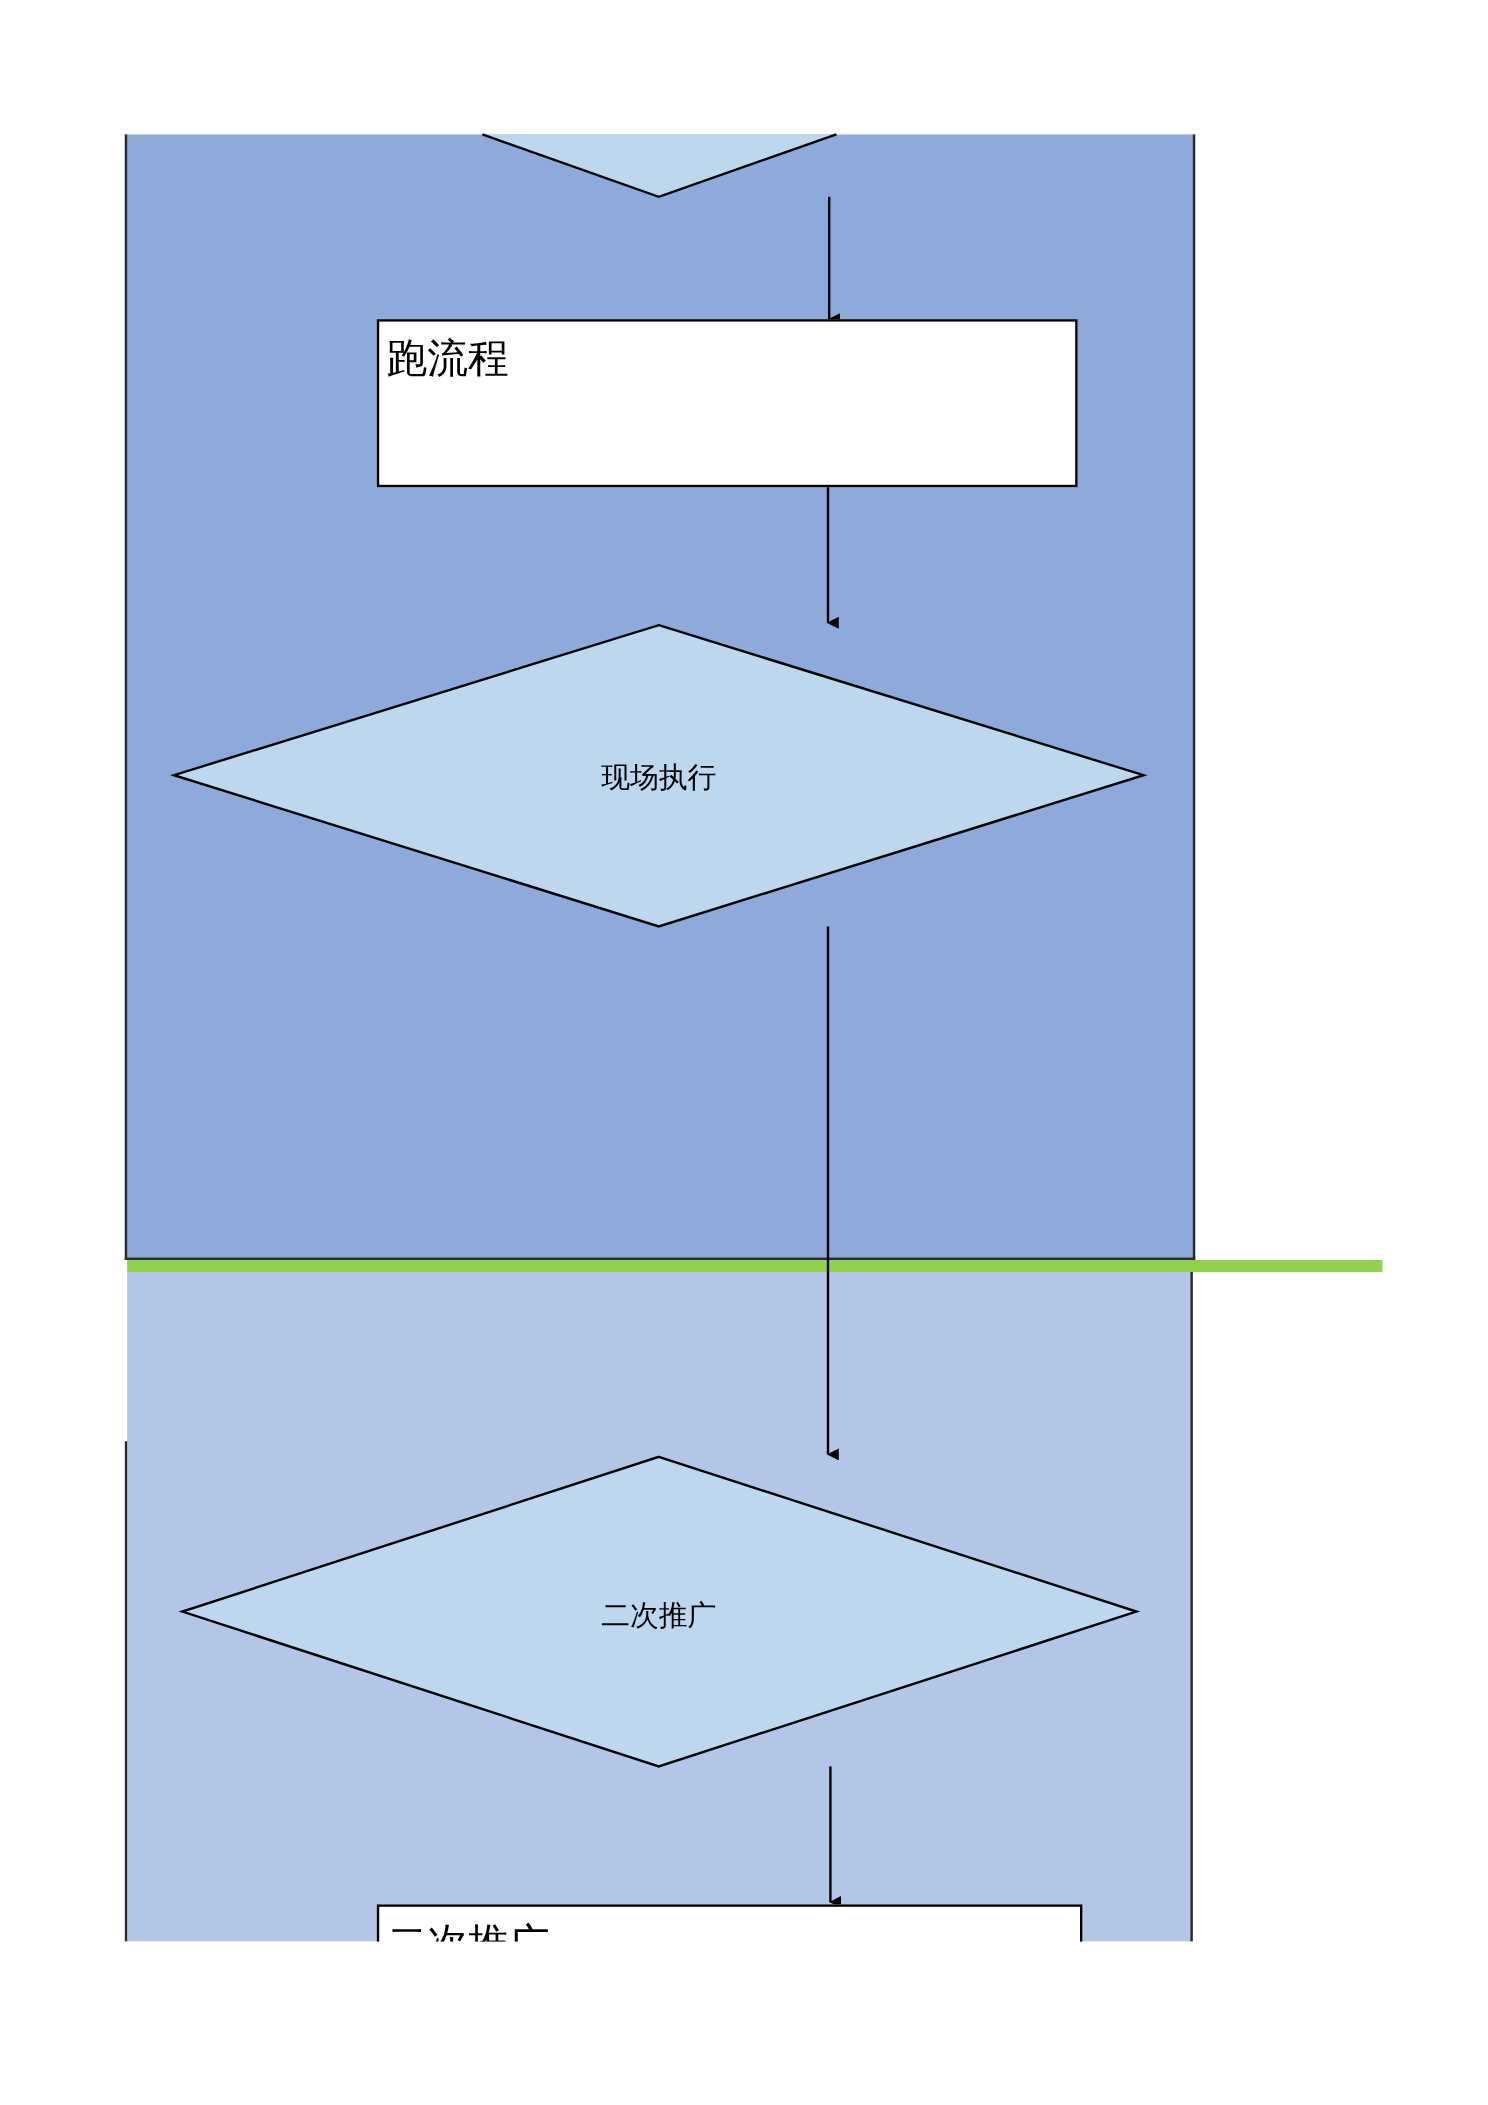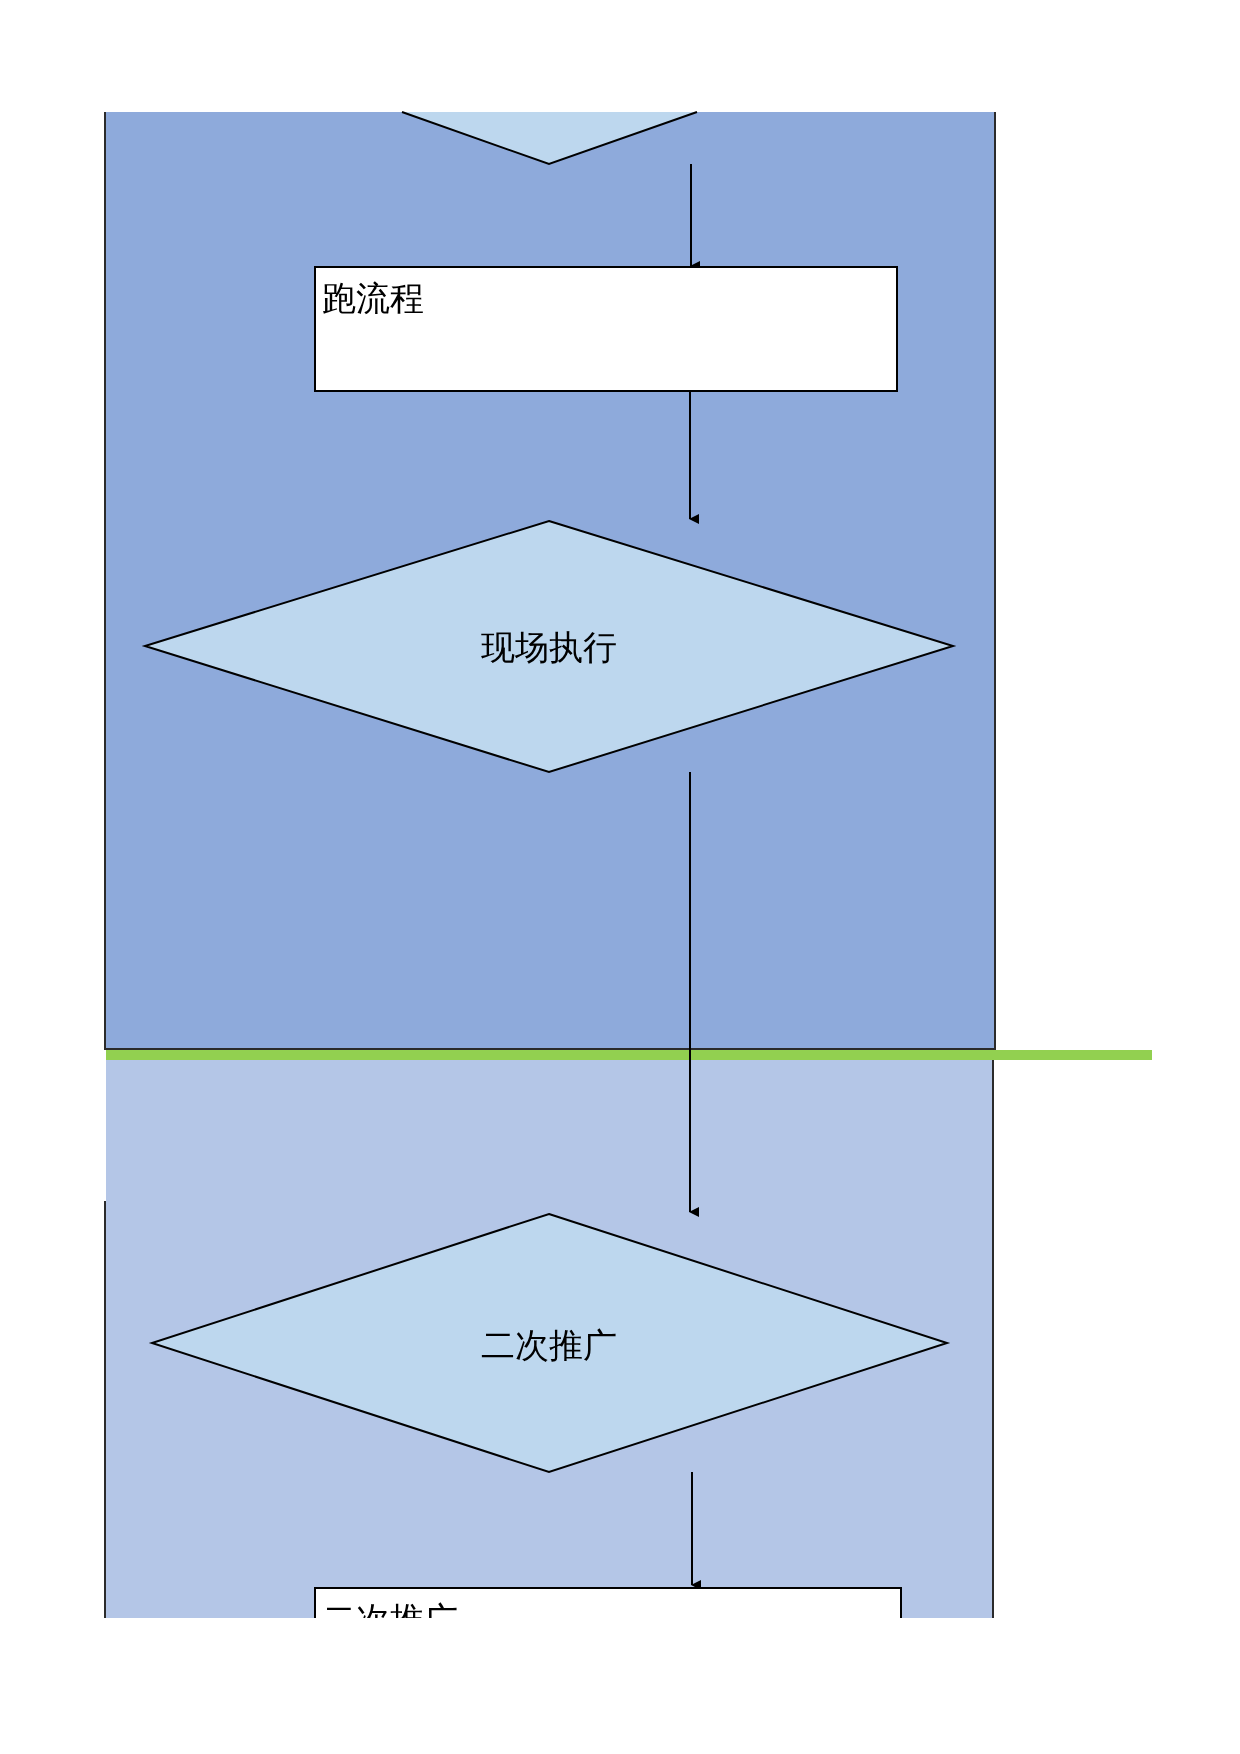--- a/index.html
+++ b/index.html
@@ -8,21 +8,21 @@
   .abs { position: absolute; }
   .panel-top { left: 104px; top: 112px; width: 888px; height: 936px;
                border-left: 2px solid #2b2b2b; border-right: 2px solid #2b2b2b; border-bottom: 2px solid #2b2b2b; }
   .panel-bottom { left: 106px; top: 1050px; width: 886px; height: 568px;
                   border-right: 2px solid #2b2b2b; }
   .panel-bottom-border { left: 104px; top: 1201px; width: 2px; height: 417px; background: #2b2b2b; }
   .green-line { left: 106px; top: 1050px; width: 1046px; height: 10px; }
   .box { background: #ffffff; border: 2px solid #000; box-sizing: border-box; }
   .box-text { position: absolute; left: 6px; top: 8px; font-size: 34px; color: #000; white-space: nowrap; }
   svg { position: absolute; left: 0; top: 0; }
-  .diamond-label { position: absolute; font-size: 34px; color: #000; white-space: nowrap; transform: translate(-50%, -50%); }
+  .diamond-label { position: absolute; font-size: 24px; color: #000; white-space: nowrap; transform: translate(-50%, -50%); }
   .clip-bottom { left: 0; top: 1618px; width: 1240px; height: 136px; background: #ffffff; }
 </style>
 </head>
 <body>
 
 <div class="abs panel-top" style="background:#8EAADB;"></div>
 
 <div class="abs panel-bottom" style="background:#B4C6E7;"></div>
 <div class="abs panel-bottom-border"></div>
 
@@ -44,21 +44,21 @@
 
   <polygon points="549,521 953,646 549,772 145,646" fill="#BDD7EE" stroke="#000" stroke-width="2"></polygon>
 
   <line x1="690" y1="772" x2="690" y2="1212" stroke="#000" stroke-width="2" marker-end="url(#arrow)"></line>
 
   <polygon points="549,1214 947,1343 549,1472 152,1343" fill="#BDD7EE" stroke="#000" stroke-width="2"></polygon>
 
   <line x1="692" y1="1472" x2="692" y2="1585" stroke="#000" stroke-width="2" marker-end="url(#arrow)"></line>
 </svg>
 
-<div class="abs box" style="left:314px; top:266px; width:584px; height:126px;">
+<div class="abs box" style="left:314px; top:266px; width:584px; height:140px;">
   <span class="box-text">跑流程</span>
 </div>
 
 <span class="diamond-label" style="left:549px; top:648px;">现场执行</span>
 <span class="diamond-label" style="left:549px; top:1346px;">二次推广</span>
 
 <div class="abs box" style="left:314px; top:1587px; width:588px; height:109px;">
   <span class="box-text">二次推广</span>
 </div>
 

